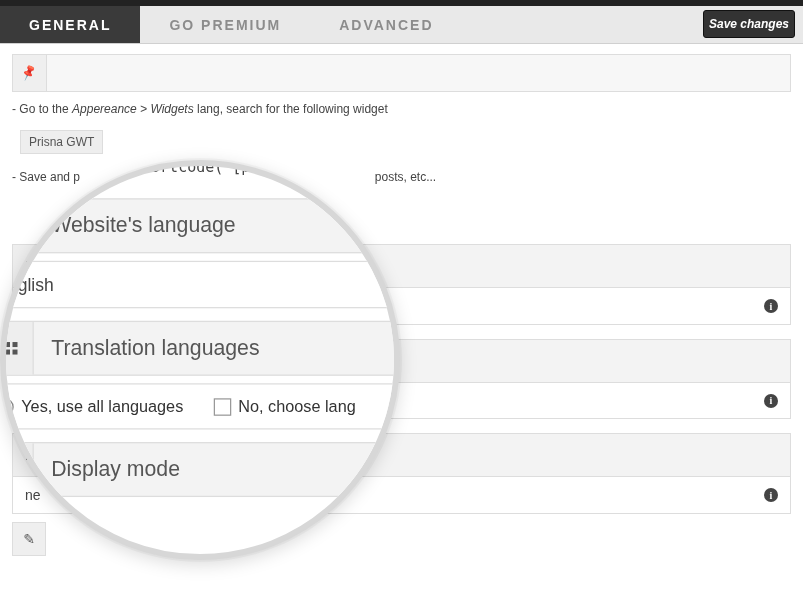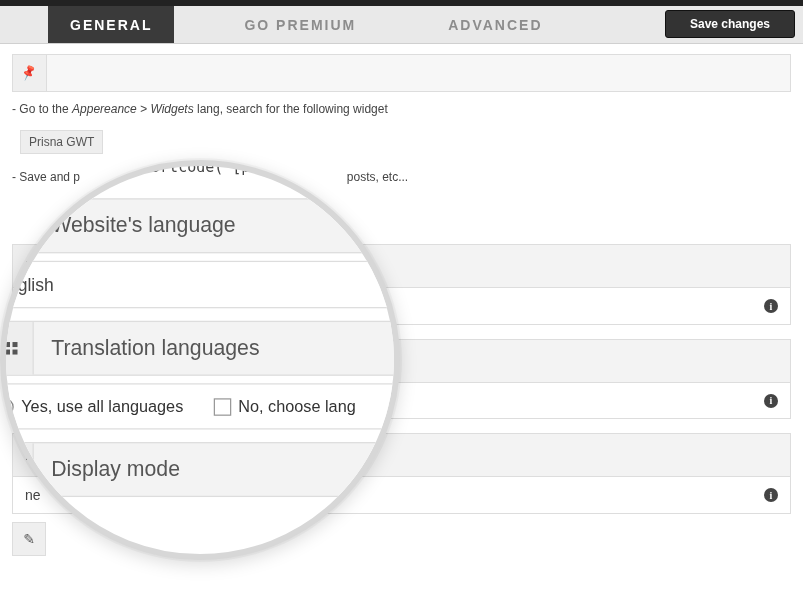--- a/index.html
+++ b/index.html
@@ -18,46 +18,46 @@
   }
   .tabbar {
     display: flex;
     align-items: stretch;
     background: #e9e9e9;
     border-bottom: 1px solid #d0d0d0;
     position: relative;
     height: 38px;
   }
   .tab {
-    padding: 0 22px;
+    padding: 0 29px;
     display: flex; align-items: center;
     font-family: "Arial Narrow", Arial, sans-serif;
     font-weight: 700;
     letter-spacing: 2px;
     text-transform: uppercase;
     font-size: 14px;
     color: #8c8c8c;
     cursor: pointer;
-    margin-left: 48px;
   }
   .tab.active {
     background: #3a3a3a;
     color: #fff;
   }
   .save-btn {
     position: absolute;
     right: 8px; top: 4px;
     background: #333;
     color: #fff;
     border: 1px solid #111;
     border-radius: 3px;
-    padding: 6px 24px;
+    padding: 6px 5px;
     font-weight: 700;
     font-size: 12px;
     cursor: pointer;
+    font-style: italic;
   }
   .content { padding: 10px 12px 0 12px; }
   .section-header {
     display: flex;
     align-items: center;
     border: 1px solid #ddd;
     background: #f7f7f7;
     margin-bottom: 10px;
   }
   .section-header .icon-box {
@@ -225,21 +225,21 @@
 
   <div class="help-text">
     <span>- Go to the </span><span class="em">Appereance &gt; Widgets</span><span> lang, search for the following widget</span>
   </div>
 
   <div class="code-chip">Prisna GWT</div>
 
   <div class="help-text">
     <span>- Save and p</span>
     <span style="visibility:hidden;">aste the following shortcode in your </span>
-    <span style="margin-left:72px;">posts, etc...</span>
+    <span style="margin-left:100px;">posts, etc...</span>
   </div>
 
   
   <div class="field-block">
     <div class="field-header">
       <div class="grid-icon">
           <div class="g">
             <span></span>
             <span></span>
             <span></span>

